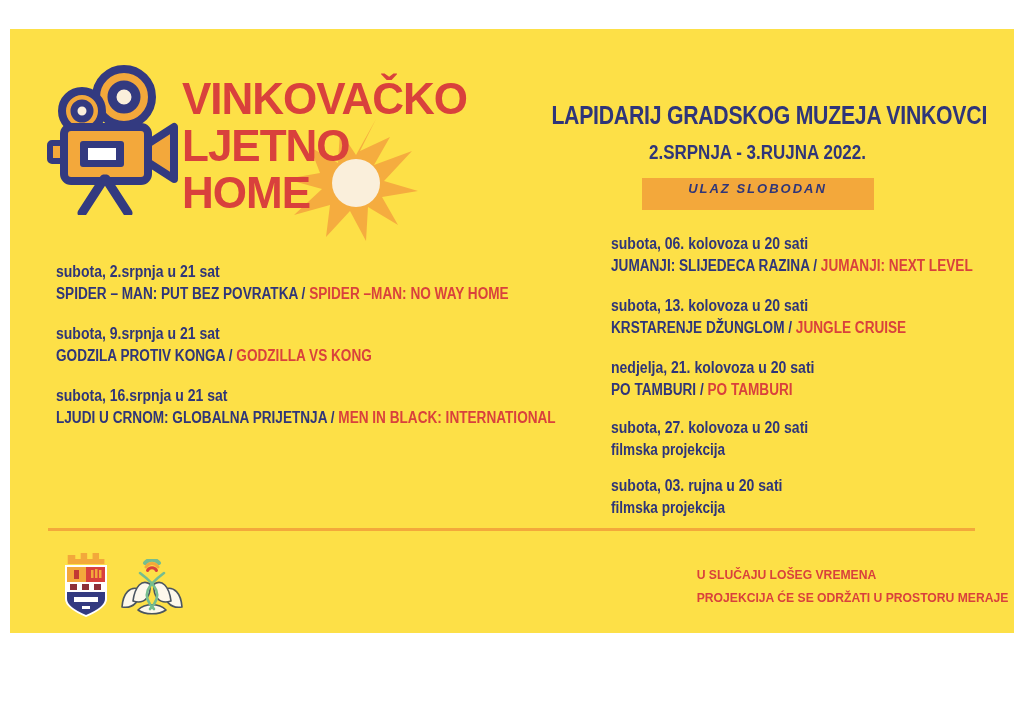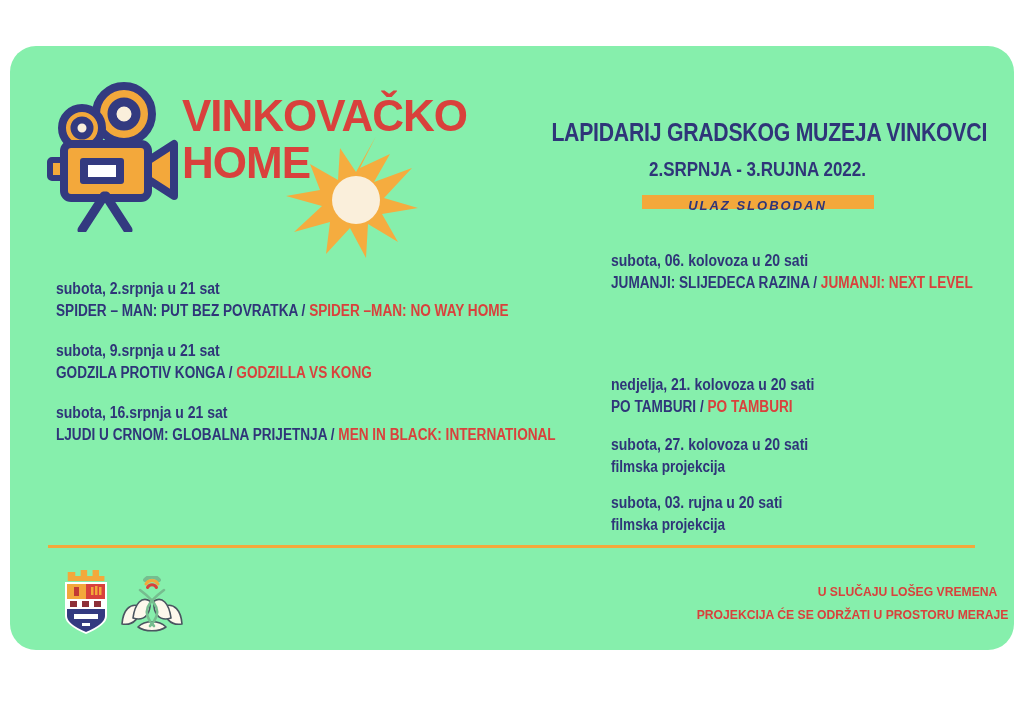--- a/index.html
+++ b/index.html
@@ -1,56 +1,56 @@
 <!DOCTYPE html>
 <html lang="hr"><head>
 <meta charset="utf-8">
 <style>
   * { margin:0; padding:0; box-sizing:border-box; }
   html,body { width:1024px; height:704px; background:#ffffff; overflow:hidden;
               font-family:"Liberation Sans", sans-serif; }
-  #poster { position:absolute; left:10px; top:46px; width:1004px; height:604px;
-            background:#86efac; overflow:hidden;border-radius:26px; }
+  #poster { position:absolute; left:10px; top:29px; width:1004px; height:604px;
+            background:#fde047; overflow:hidden; }
 
   
   .condL { transform:scaleX(0.85); transform-origin:0 50%; white-space:nowrap; }
   .condC { transform:scaleX(0.85); transform-origin:50% 50%; white-space:nowrap; }
 
   
   .camera-wrap { position:absolute; left:36px; top:34px; width:142px; height:152px; }
   .burst-wrap  { position:absolute; left:270px; top:90px; width:148px; height:128px; z-index:1; }
   .title-block { position:absolute; left:172px; top:46px; z-index:2; }
   .title-line  { font-size:44px; line-height:47px; font-weight:bold; color:#D9413C;
                  letter-spacing:-1px; white-space:nowrap; }
 
   
   .rheader { position:absolute; left:505px; top:72px; width:485px; text-align:center; z-index:2; }
   .venue   { font-size:25px; font-weight:bold; color:#2F3579; letter-spacing:-0.3px; }
   .range   { font-size:20px; font-weight:bold; color:#2F3579; margin-top:11px; }
-  .badge   { display:block; margin:14px auto 0; width:232px; height:14px; background:#F3A83B;
+  .badge   { display:block; margin:14px auto 0; width:232px; height:32px; background:#F3A83B;
              color:#2F3579; font-size:13px; font-weight:bold; font-style:italic;
              letter-spacing:2px; line-height:22px; text-align:center; }
 
   
   .entry { position:absolute; }
   .entry .date  { font-size:16.5px; font-weight:bold; color:#2F3579; line-height:20px; }
   .entry .film  { font-size:16px;  font-weight:bold; color:#2F3579; line-height:20px; margin-top:3px; }
   .entry .film .en { color:#D9413C; }
   .colL { left:46px;margin-top:28px; }
   .colR { left:601px; }
 
   .divider { position:absolute; left:38px; top:499px; width:927px; height:3px; background:#F3A83B; }
 
   
   .crest-wrap { position:absolute; left:50px;  top:519px; width:52px; height:72px; }
   .lotus-wrap { position:absolute; left:110px; top:530px; width:64px; height:58px; }
   .orgblock   { position:absolute; left:198px; top:521px; }
   .orgline    { font-size:15.5px; font-weight:bold; color:#2F3579; line-height:30px; }
   .orgline .val { color:#D9413C; }
-  .weather    { position:absolute; left:670px; top:534px; width:334px; text-align:right; }
+  .weather    { position:absolute; left:670px; top:534px; width:334px; text-align:left; }
   .weather div{ font-size:13.5px; font-weight:bold; color:#D9413C; line-height:23px;
                 transform:scaleX(0.9); transform-origin:50% 50%; white-space:nowrap; }
 </style>
 </head>
 <body>
 
 <div id="poster">
 
   <div class="camera-wrap">
     <svg viewBox="0 0 142 152" width="142" height="152">
@@ -76,20 +76,21 @@
     <svg viewBox="0 0 148 128" width="148" height="128">
       <polygon fill="#F5AC3F" points="
         96,0 80,32 110,18 94,46 132,32 104,62 138,72 102,78 118,106 88,88
         86,122 70,92 46,118 50,86 14,96 42,70 6,60 40,54 30,28 58,44 60,12 76,36"></polygon>
       <circle cx="76" cy="64" r="24" fill="#FAEFDB"></circle>
     </svg>
   </div>
 
   <div class="title-block">
     <div class="title-line">VINKOVAČKO</div>
+    <div class="title-line">LJETNO</div>
     <div class="title-line">HOME</div>
   </div>
 
   <div class="rheader">
     <div class="venue condC">LAPIDARIJ GRADSKOG MUZEJA VINKOVCI</div>
     <div class="range condC">2.SRPNJA - 3.RUJNA 2022.</div>
     <div class="badge">ULAZ SLOBODAN</div>
   </div>
 
   <div class="entry colL" style="top:204px">
@@ -101,20 +102,24 @@
     <div class="film condL"><span>GODZILA PROTIV KONGA / </span><span class="en">GODZILLA VS KONG</span></div>
   </div>
   <div class="entry colL" style="top:328px">
     <div class="date condL">subota, 16.srpnja u 21 sat</div>
     <div class="film condL"><span>LJUDI U CRNOM: GLOBALNA PRIJETNJA / </span><span class="en">MEN IN BLACK: INTERNATIONAL</span></div>
   </div>
 
   <div class="entry colR" style="top:204px">
     <div class="date condL">subota, 06. kolovoza u 20 sati</div>
     <div class="film condL"><span>JUMANJI: SLIJEDECA RAZINA  / </span><span class="en">JUMANJI: NEXT LEVEL</span></div>
+  </div>
+  <div class="entry colR" style="top:266px">
+    <div class="date condL">subota, 13. kolovoza u 20 sati</div>
+    <div class="film condL"><span>KRSTARENJE DŽUNGLOM  / </span><span class="en">JUNGLE CRUISE</span></div>
   </div>
   <div class="entry colR" style="top:328px">
     <div class="date condL">nedjelja, 21. kolovoza u 20 sati</div>
     <div class="film condL"><span>PO TAMBURI / </span><span class="en">PO TAMBURI</span></div>
   </div>
   <div class="entry colR" style="top:388px">
     <div class="date condL">subota, 27. kolovoza u 20 sati</div>
     <div class="film condL"><span>filmska projekcija</span><span class="en"></span></div>
   </div>
   <div class="entry colR" style="top:446px">

